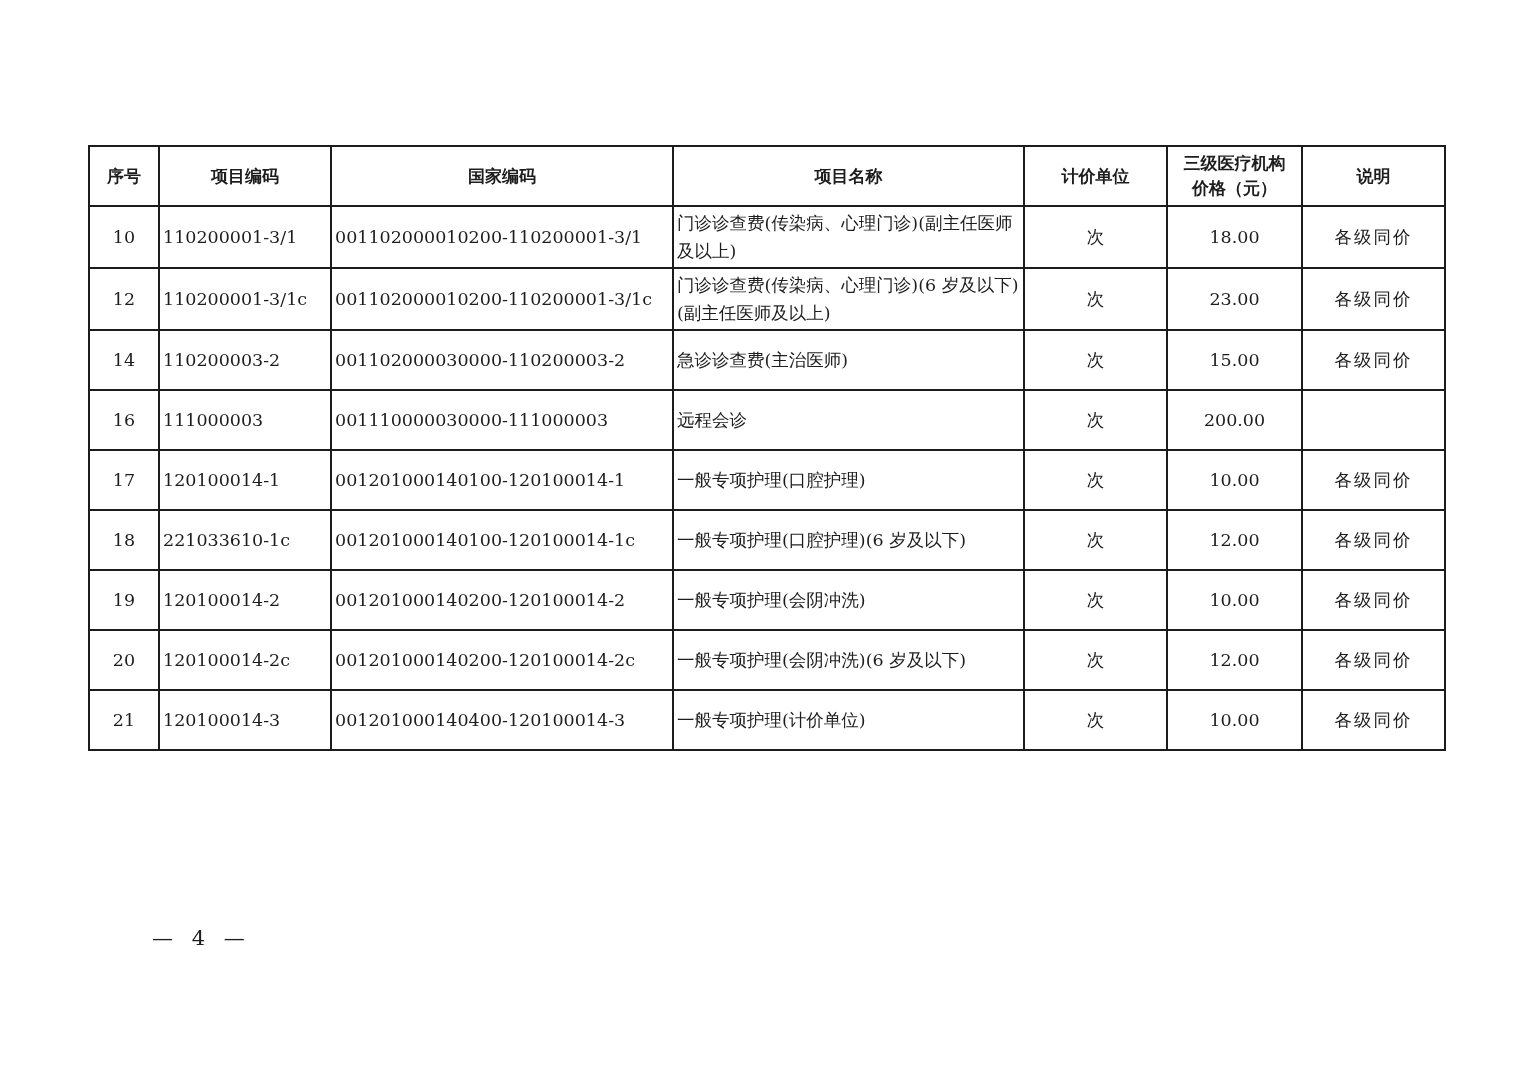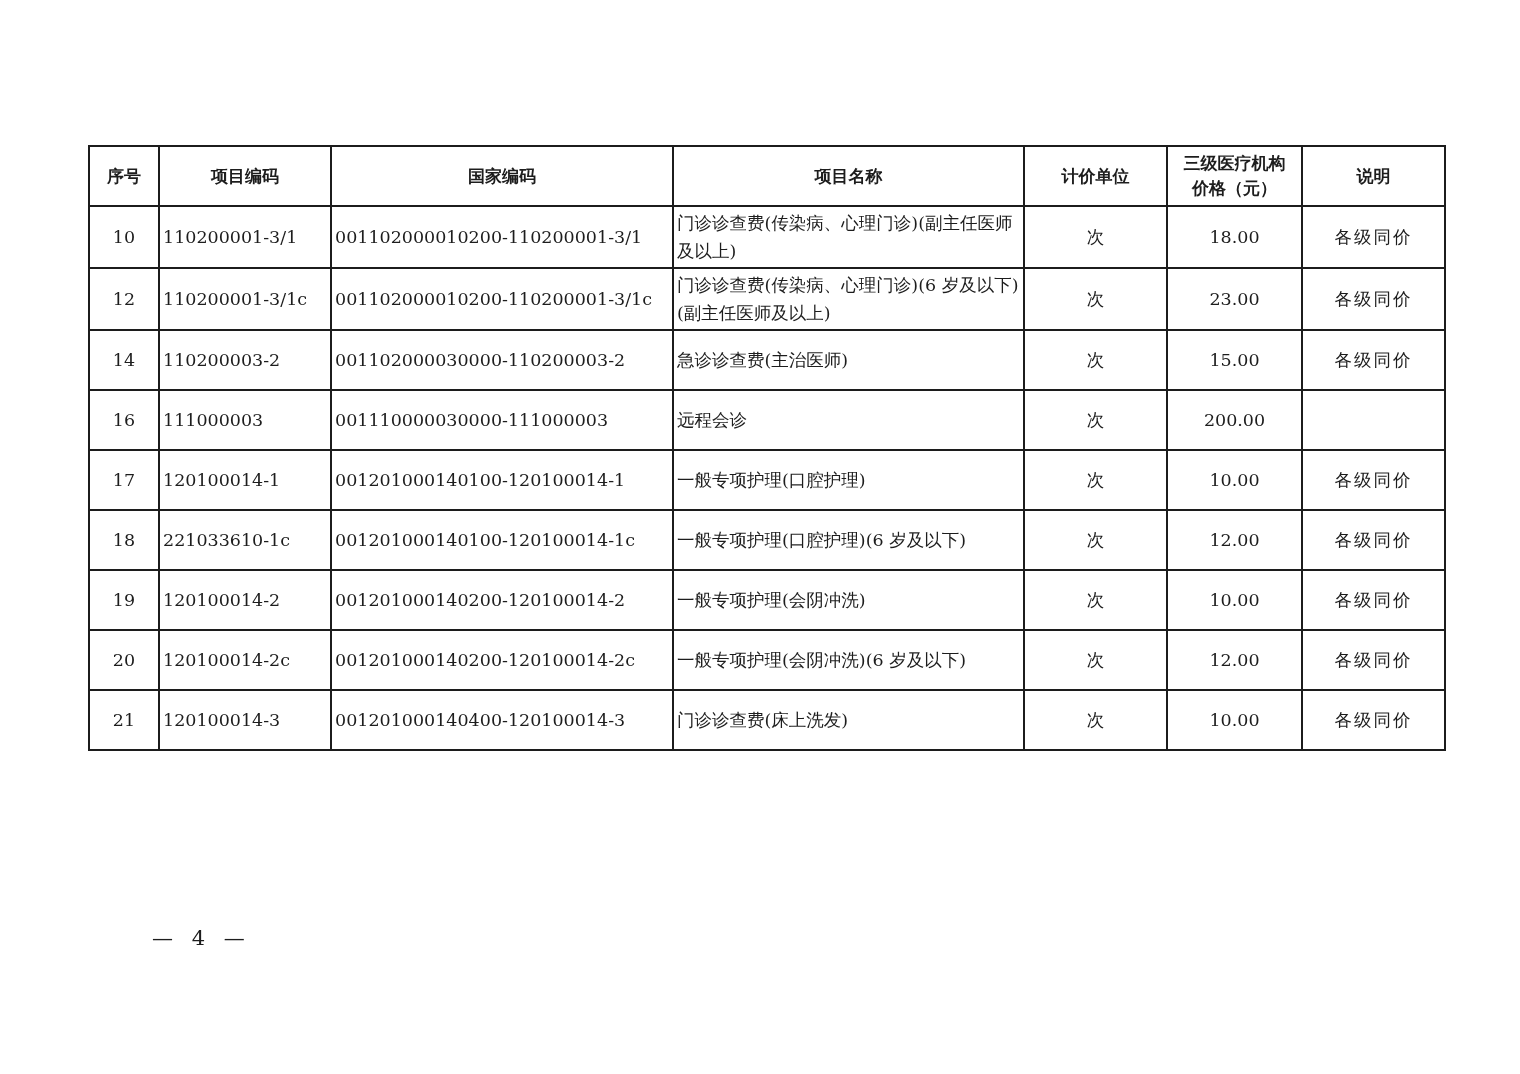--- a/index.html
+++ b/index.html
@@ -175,21 +175,21 @@
     <td class="c-name">一般专项护理(会阴冲洗)(6 岁及以下)</td>
     <td class="c-unit">次</td>
     <td class="c-price">12.00</td>
     <td class="c-note">各级同价</td>
   </tr>
 
   <tr>
     <td class="c-seq">21</td>
     <td class="c-item">120100014-3</td>
     <td class="c-nat">001201000140400-120100014-3</td>
-    <td class="c-name">门诊诊查费(床上洗发)</td>
+    <td class="c-name">一般专项护理(计价单位)</td>
     <td class="c-unit">次</td>
     <td class="c-price">10.00</td>
     <td class="c-note">各级同价</td>
   </tr>
 </tbody>
   </table>
 
   <div class="page-number">— 4 —</div>
 
 </div>

